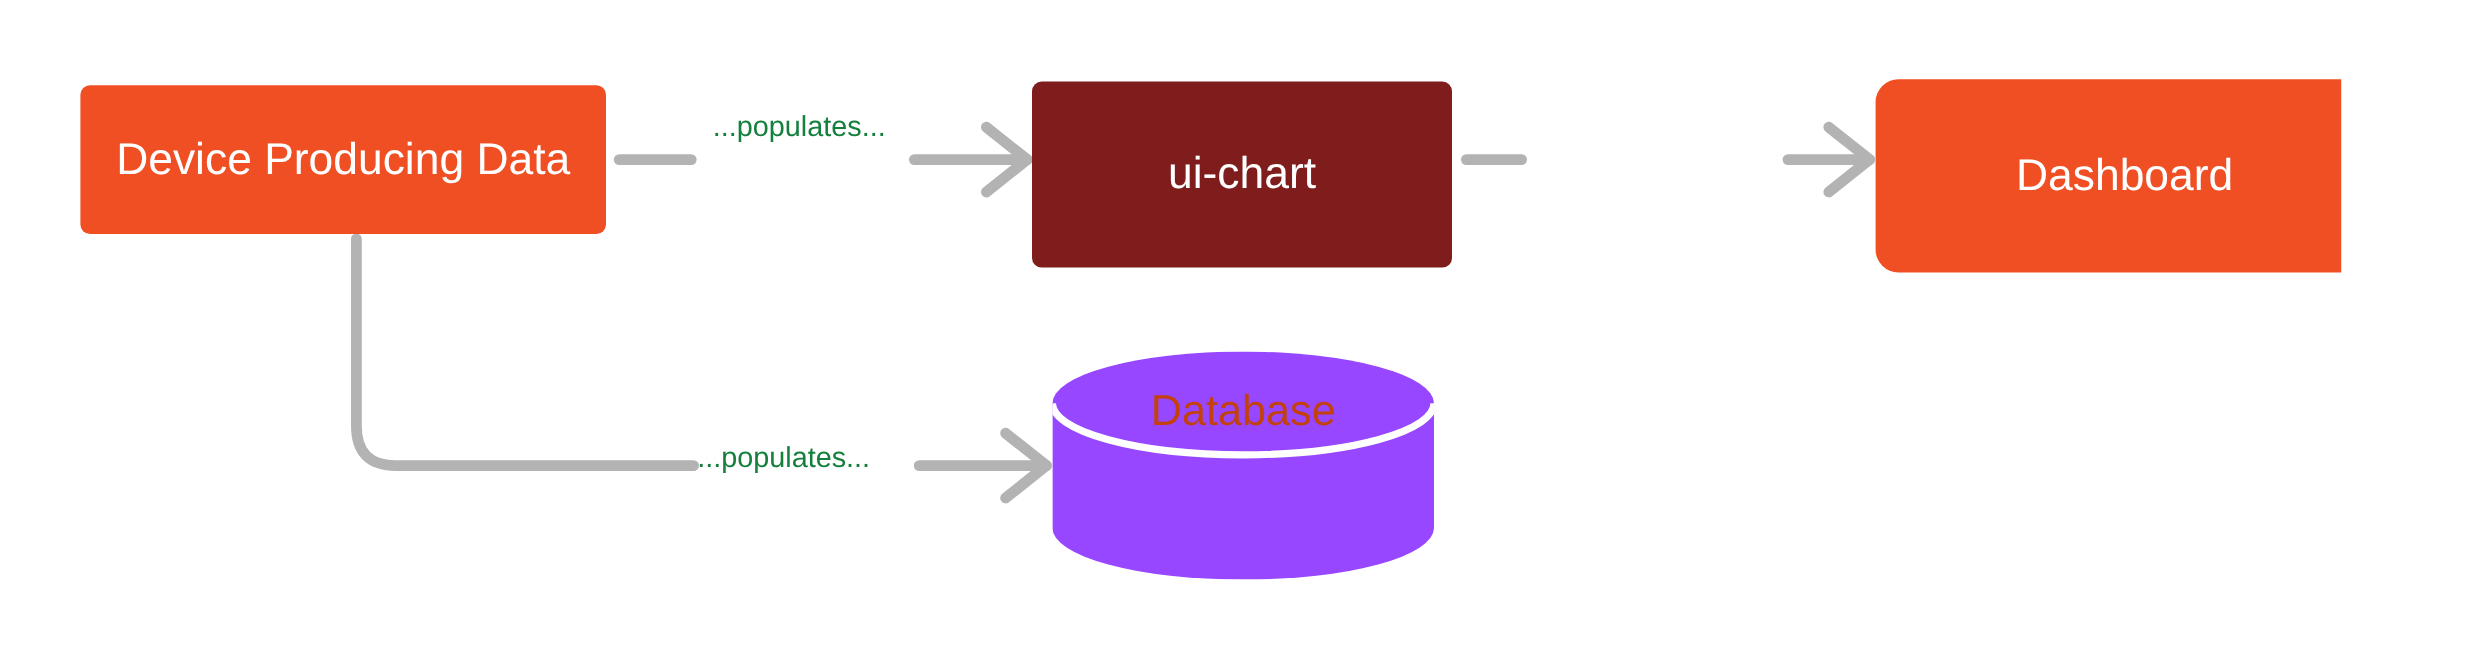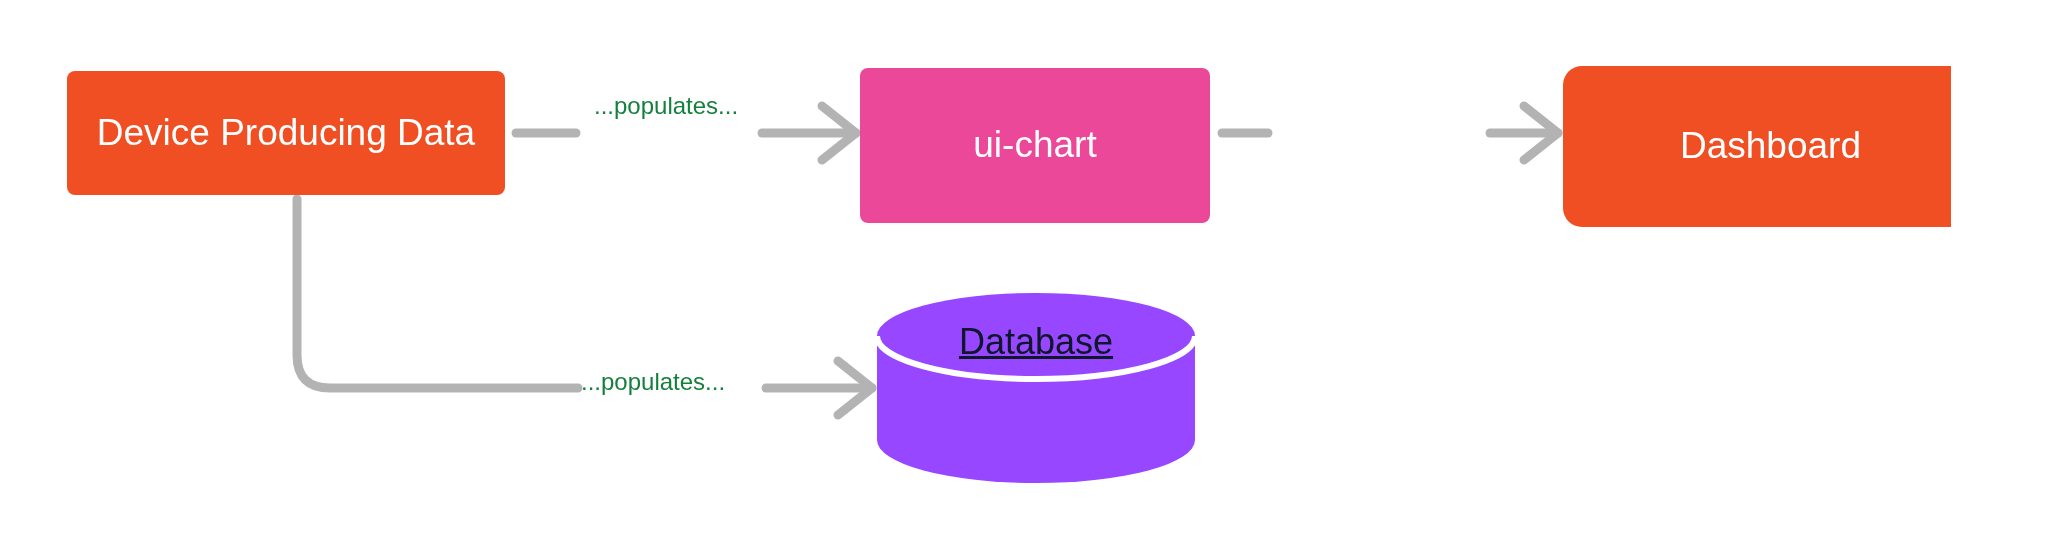--- a/index.html
+++ b/index.html
@@ -37,21 +37,21 @@
     width: 438px;
     height: 124px;
     background: #F04E23;
     font-size: 37px;
   }
   #node-uichart {
     left: 860px;
     top: 68px;
     width: 350px;
     height: 155px;
-    background: #ec4899;
+    background: #7f1d1d;
     font-size: 37px;
   }
   #node-dashboard {
     left: 1563px;
     top: 66px;
     width: 415px;
     height: 161px;
     background: #F04E23;
     font-size: 37px;
     flex-direction: column;
@@ -73,24 +73,23 @@
     top: 0;
     width: 318px;
     height: 190px;
   }
   #node-database .cyl-label {
     position: absolute;
     left: 0;
     top: 27px;
     width: 318px;
     text-align: center;
-    color: #0f172a;
+    color: #c2410c;
     font-size: 36px;
     line-height: 1.2;
-    text-decoration: underline;
   }
   
   #connectors {
     position: absolute;
     left: 0;
     top: 0;
     width: 2061px;
     height: 549px;
     pointer-events: none;
   }

